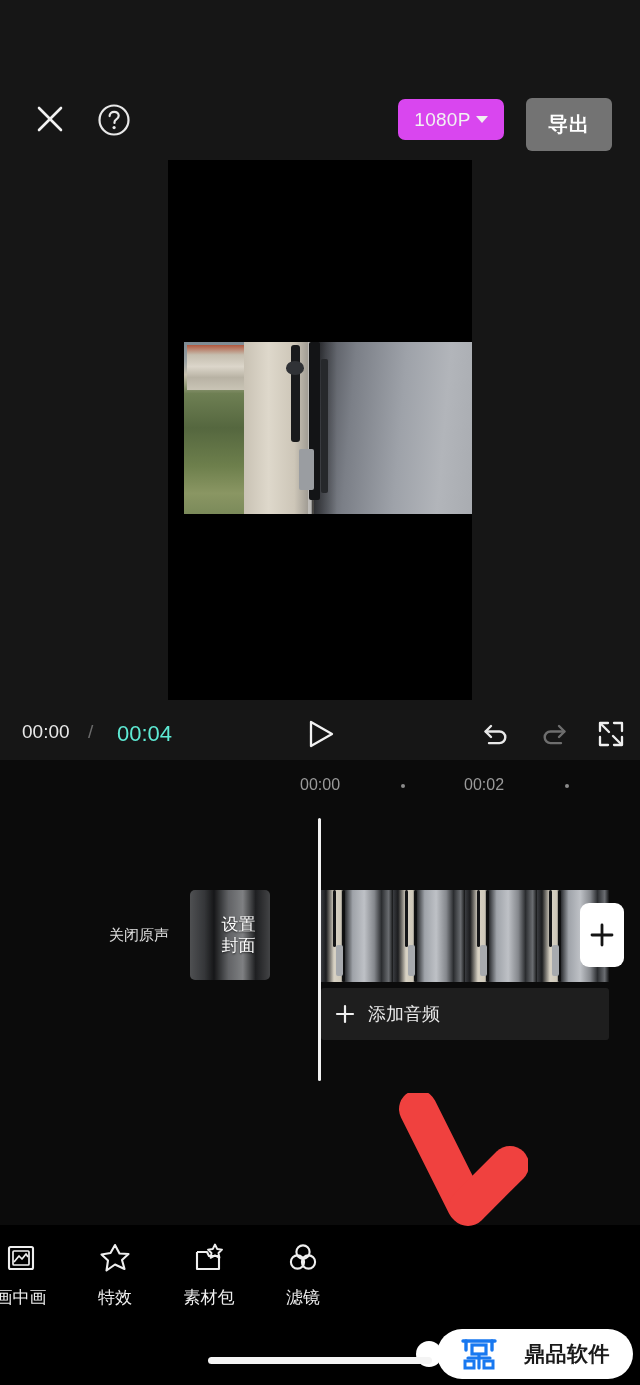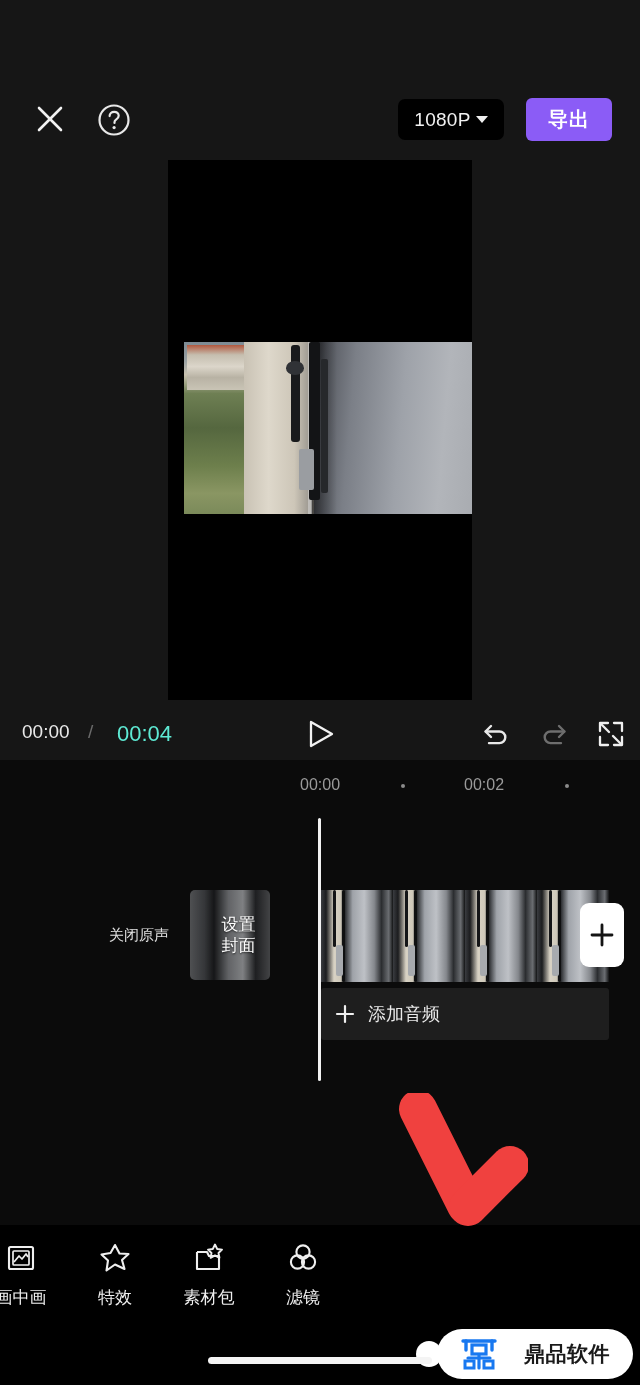--- a/index.html
+++ b/index.html
@@ -24,32 +24,32 @@
   #close-btn{
     position:absolute; left:30px; top:99px; width:40px; height:40px;
     display:flex; align-items:center; justify-content:center; cursor:pointer;
   }
   #help-btn{
     position:absolute; left:93px; top:99px; width:42px; height:42px;
     display:flex; align-items:center; justify-content:center; cursor:pointer;
   }
   #res-pill{
     position:absolute; left:398px; top:99px; width:106px; height:41px;
-    background:#000000; border-radius:7px;
+    background:#d946ef; border-radius:7px;
     display:flex; align-items:center; justify-content:center; gap:5px;
     cursor:pointer;
   }
   #res-pill .rl{ font-size:19px; color:#f2f2f2; letter-spacing:.3px; }
   .caret-dn{
     width:0;height:0;border-left:6px solid transparent;border-right:6px solid transparent;
     border-top:7px solid #f0f0f0;
   }
   #export-btn{
-    position:absolute; left:526px; top:98px; width:86px; height:43px;
-    background:#8b5cf6; border-radius:6px;
+    position:absolute; left:526px; top:98px; width:86px; height:53px;
+    background:#737373; border-radius:6px;
     display:flex; align-items:center; justify-content:center; cursor:pointer;
   }
   #export-btn span{ font-size:20px; font-weight:700; color:#fff; letter-spacing:1px; }
 
   
   #video-stage{
     position:absolute; left:168px; top:160px; width:304px; height:540px;
     background:#000; overflow:hidden;
   }
   .vid-img{

